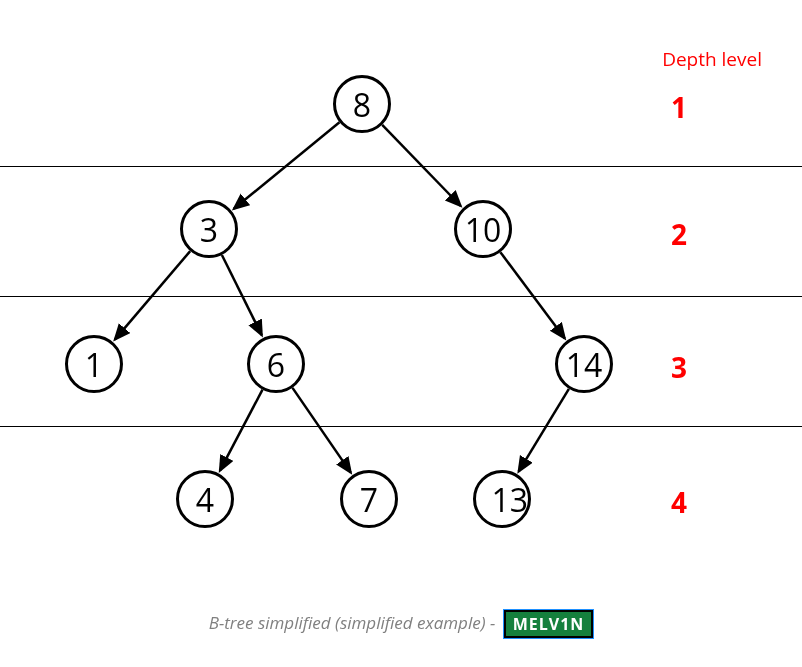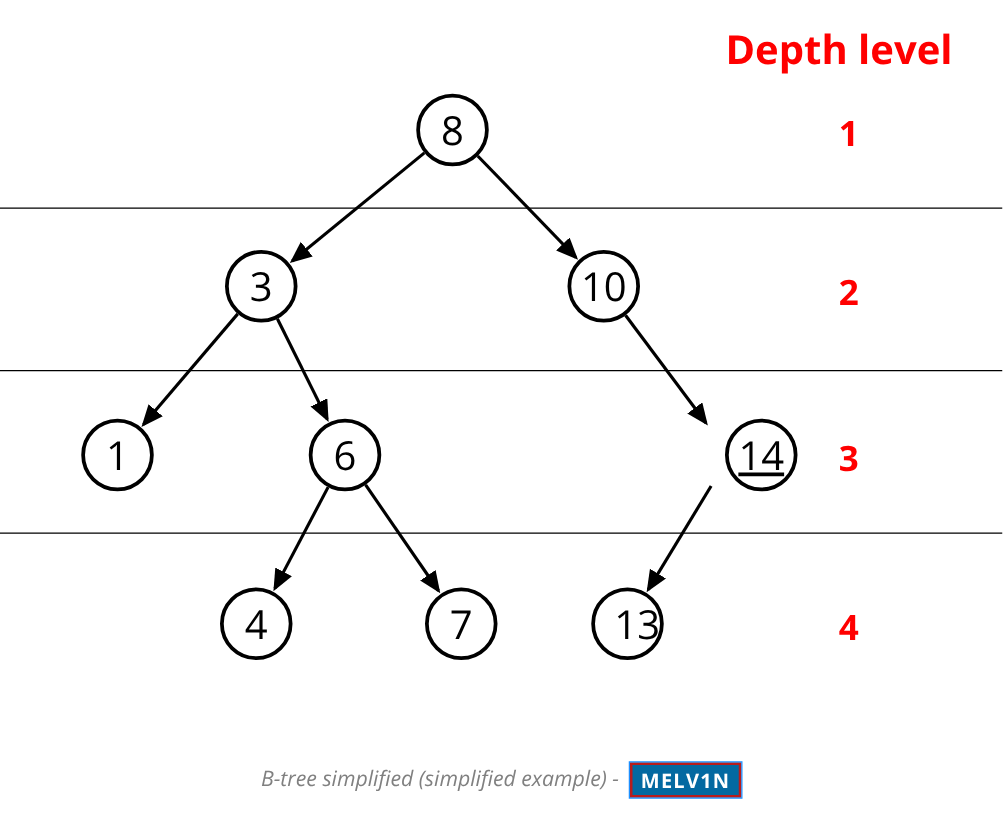--- a/index.html
+++ b/index.html
@@ -15,22 +15,23 @@
   .divider {
     position: absolute;
     left: 0;
     width: 802px;
     height: 0;
     border-top: 1px solid #000;
   }
   .header-label {
     position: absolute;
     color: #ff0000;
-    font-weight: 700;
-    font-size: 32px;
+    font-weight: 400;
+    font-size: 19px;
+    margin-top: 28px;
   }
   .depth-label {
     position: absolute;
     color: #ff0000;
     font-weight: 700;
     font-size: 28px;
   }
   .node {
     position: absolute;
     width: 58px;
@@ -50,27 +51,27 @@
     position: absolute;
     left: 0;
     width: 802px;
     text-align: center;
     color: #808080;
     font-style: italic;
     font-size: 17px;
   }
   .caption .brand {
     display: inline-block;
-    background: #0369a1;
+    background: #15803d;
     color: #fff;
     font-style: normal;
     font-weight: 700;
     letter-spacing: 1px;
     padding: 1px 7px;
-    border: 2px solid #b91c1c;
+    border: 2px solid #000000;
     outline: 1px solid #1e90ff;
     font-size: 16px;
     vertical-align: middle;
     margin-left: 4px;
   }
   svg.edges {
     position: absolute;
     left: 0;
     top: 0;
     width: 802px;
@@ -118,21 +119,21 @@
 </div>
 <div class="node" style="left:454px; top:200px;">
   <span>10</span>
 </div>
 <div class="node" style="left:65px;  top:335px;">
   <span>1</span>
 </div>
 <div class="node" style="left:247px; top:335px;">
   <span>6</span>
 </div>
-<div class="node" style="left:580px; top:335px;text-decoration:underline;">
+<div class="node" style="left:555px; top:335px;">
   <span>14</span>
 </div>
 <div class="node" style="left:176px; top:470px;">
   <span>4</span>
 </div>
 <div class="node" style="left:340px; top:470px;">
   <span>7</span>
 </div>
 <div class="node" style="left:473px; top:470px;justify-content:flex-end;">
   <span>13</span>

